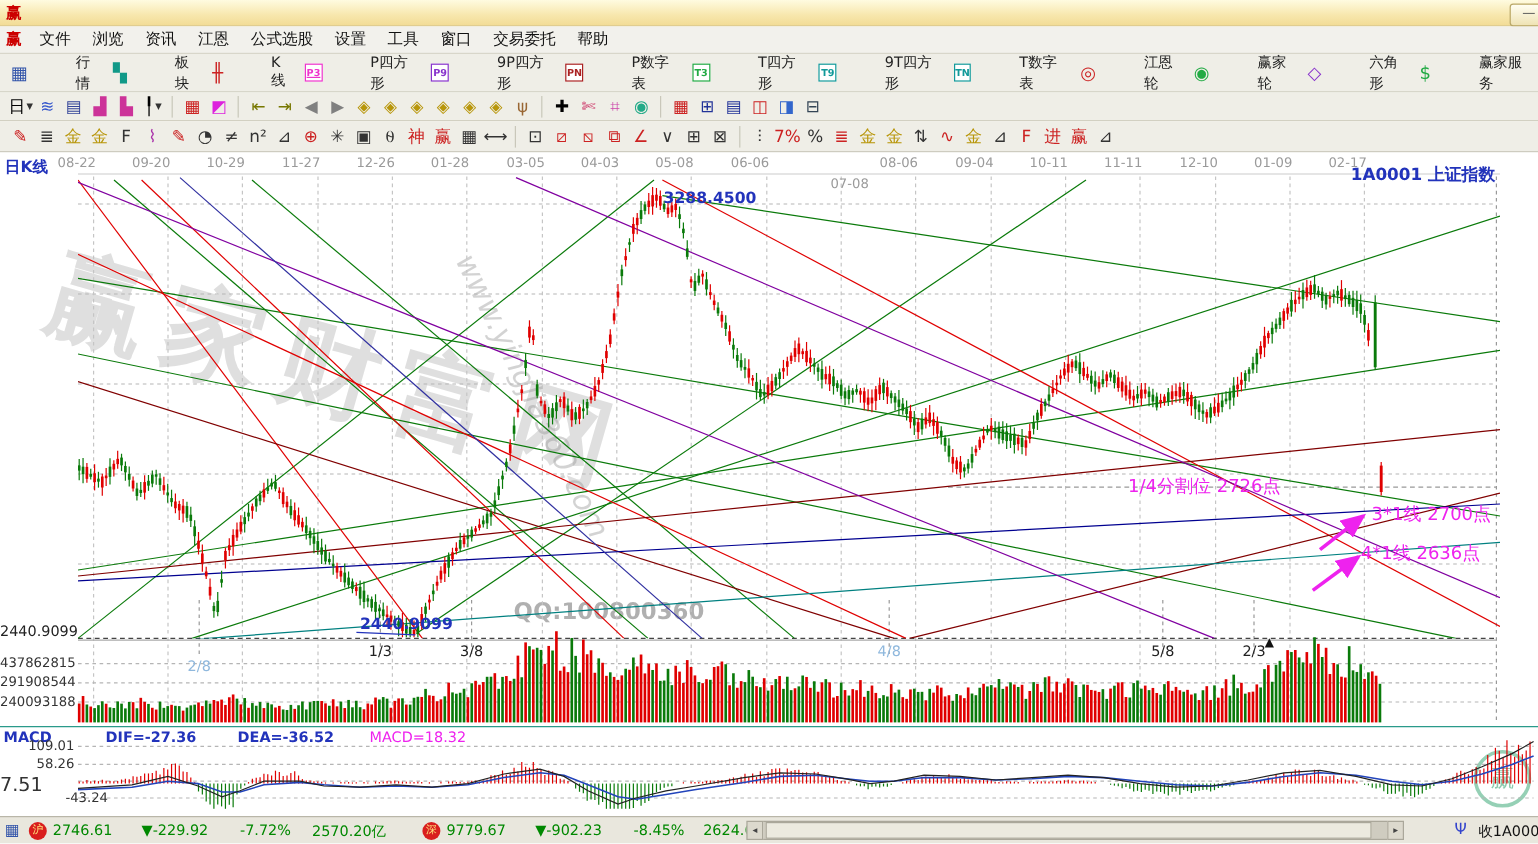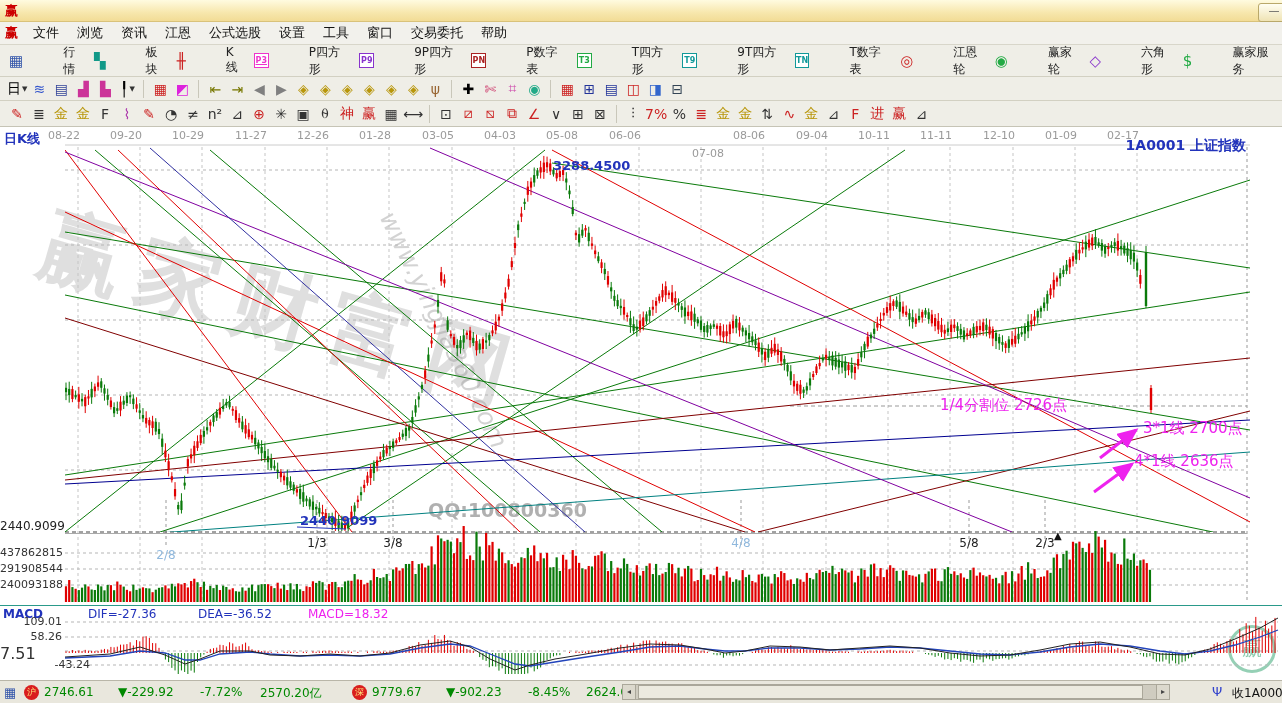--- a/index.html
+++ b/index.html
@@ -33,21 +33,21 @@
   .tbtn{min-width:20px;height:20px;display:flex;align-items:center;justify-content:center;
     font-size:14px;margin:0 1px;}
   .tsep{width:1px;height:18px;background:#c9c7ba;margin:0 5px;}
   .caret{font-size:7px;color:#333;margin-left:1px;}
   
   .chart{position:absolute;left:0;top:127px;width:1282px;height:553px;background:#fff;overflow:hidden;}
   .chart svg{position:absolute;left:0;top:0;}
   .clabel{position:absolute;white-space:nowrap;}
   .datelbl{font-size:11px;color:#9a9a9a;transform:translateX(-50%);}
   .fraclbl{font-size:12px;transform:translateX(-50%);}
-  .blue{color:#2233bb;}
+  .blue{color:#2233bb;font-weight:bold;}
   .magenta{color:#ee22ee;font-size:15px;}
   .wm-big{left:58px;top:60px;font-size:84px;font-weight:bold;letter-spacing:16px;
     color:rgba(150,150,150,0.30);transform:rotate(16deg);transform-origin:left top;}
   .wm-url{left:400px;top:80px;font-size:25px;font-style:italic;color:rgba(150,150,150,0.42);
     transform:rotate(64deg);transform-origin:left top;}
   .wm-qq{left:428px;top:372px;font-size:19px;font-weight:bold;color:rgba(150,150,150,0.75);}
   .wm-ring{left:1228px;top:498px;width:42px;height:42px;border:3px solid rgba(20,150,90,0.45);
     border-radius:50%;text-align:center;line-height:40px;font-size:20px;color:rgba(20,150,90,0.5);}
   
   .statusbar{position:absolute;left:0;top:680px;width:1282px;height:23px;box-sizing:border-box;

